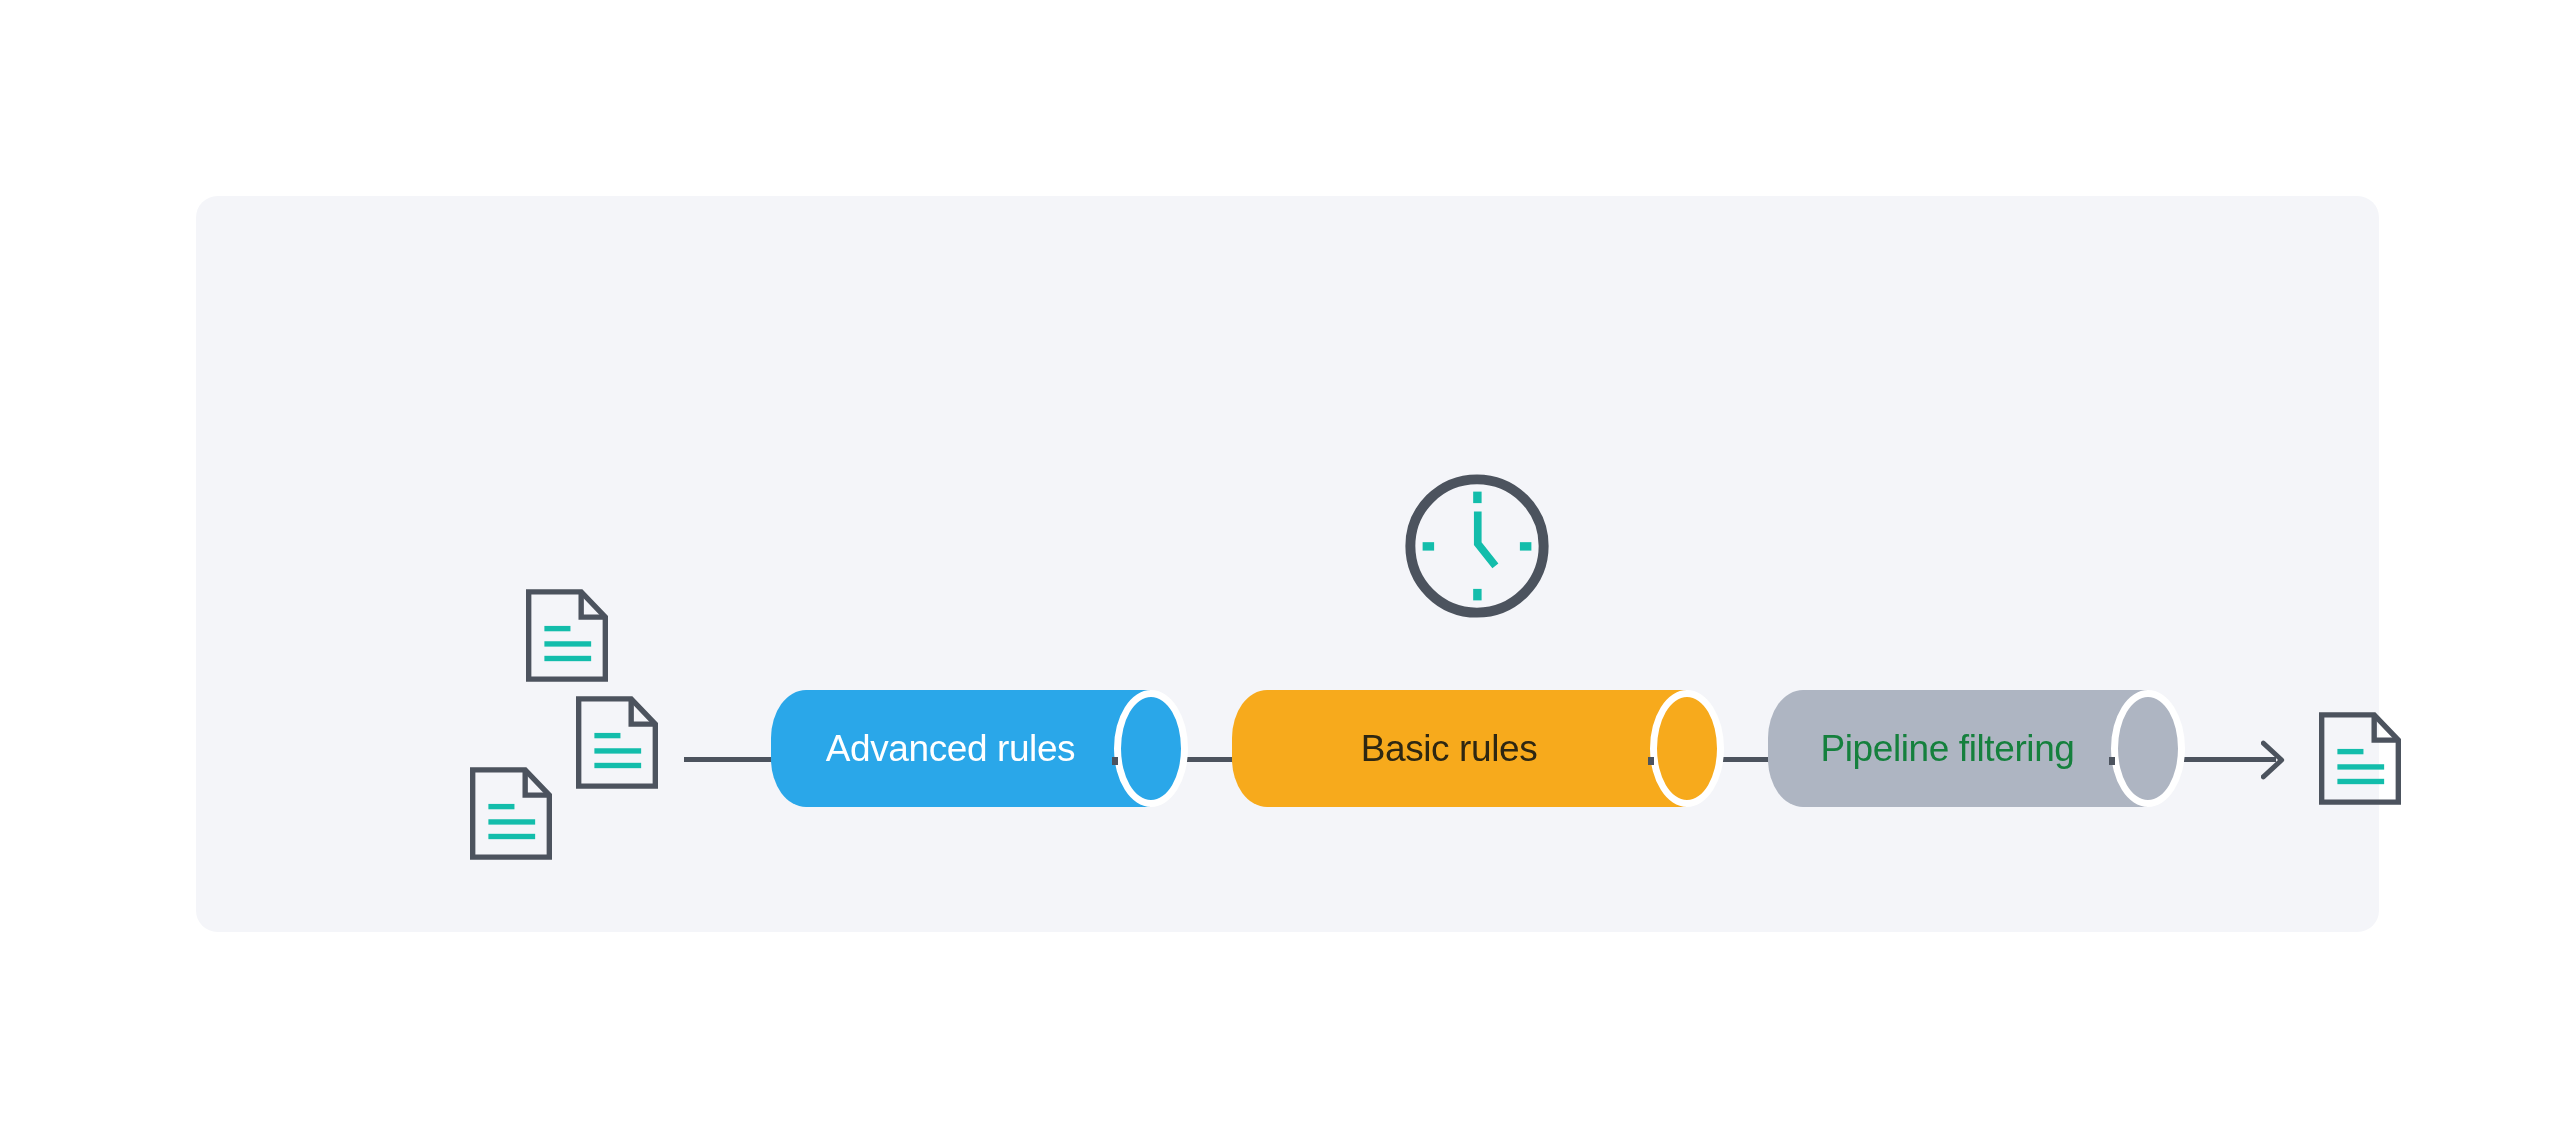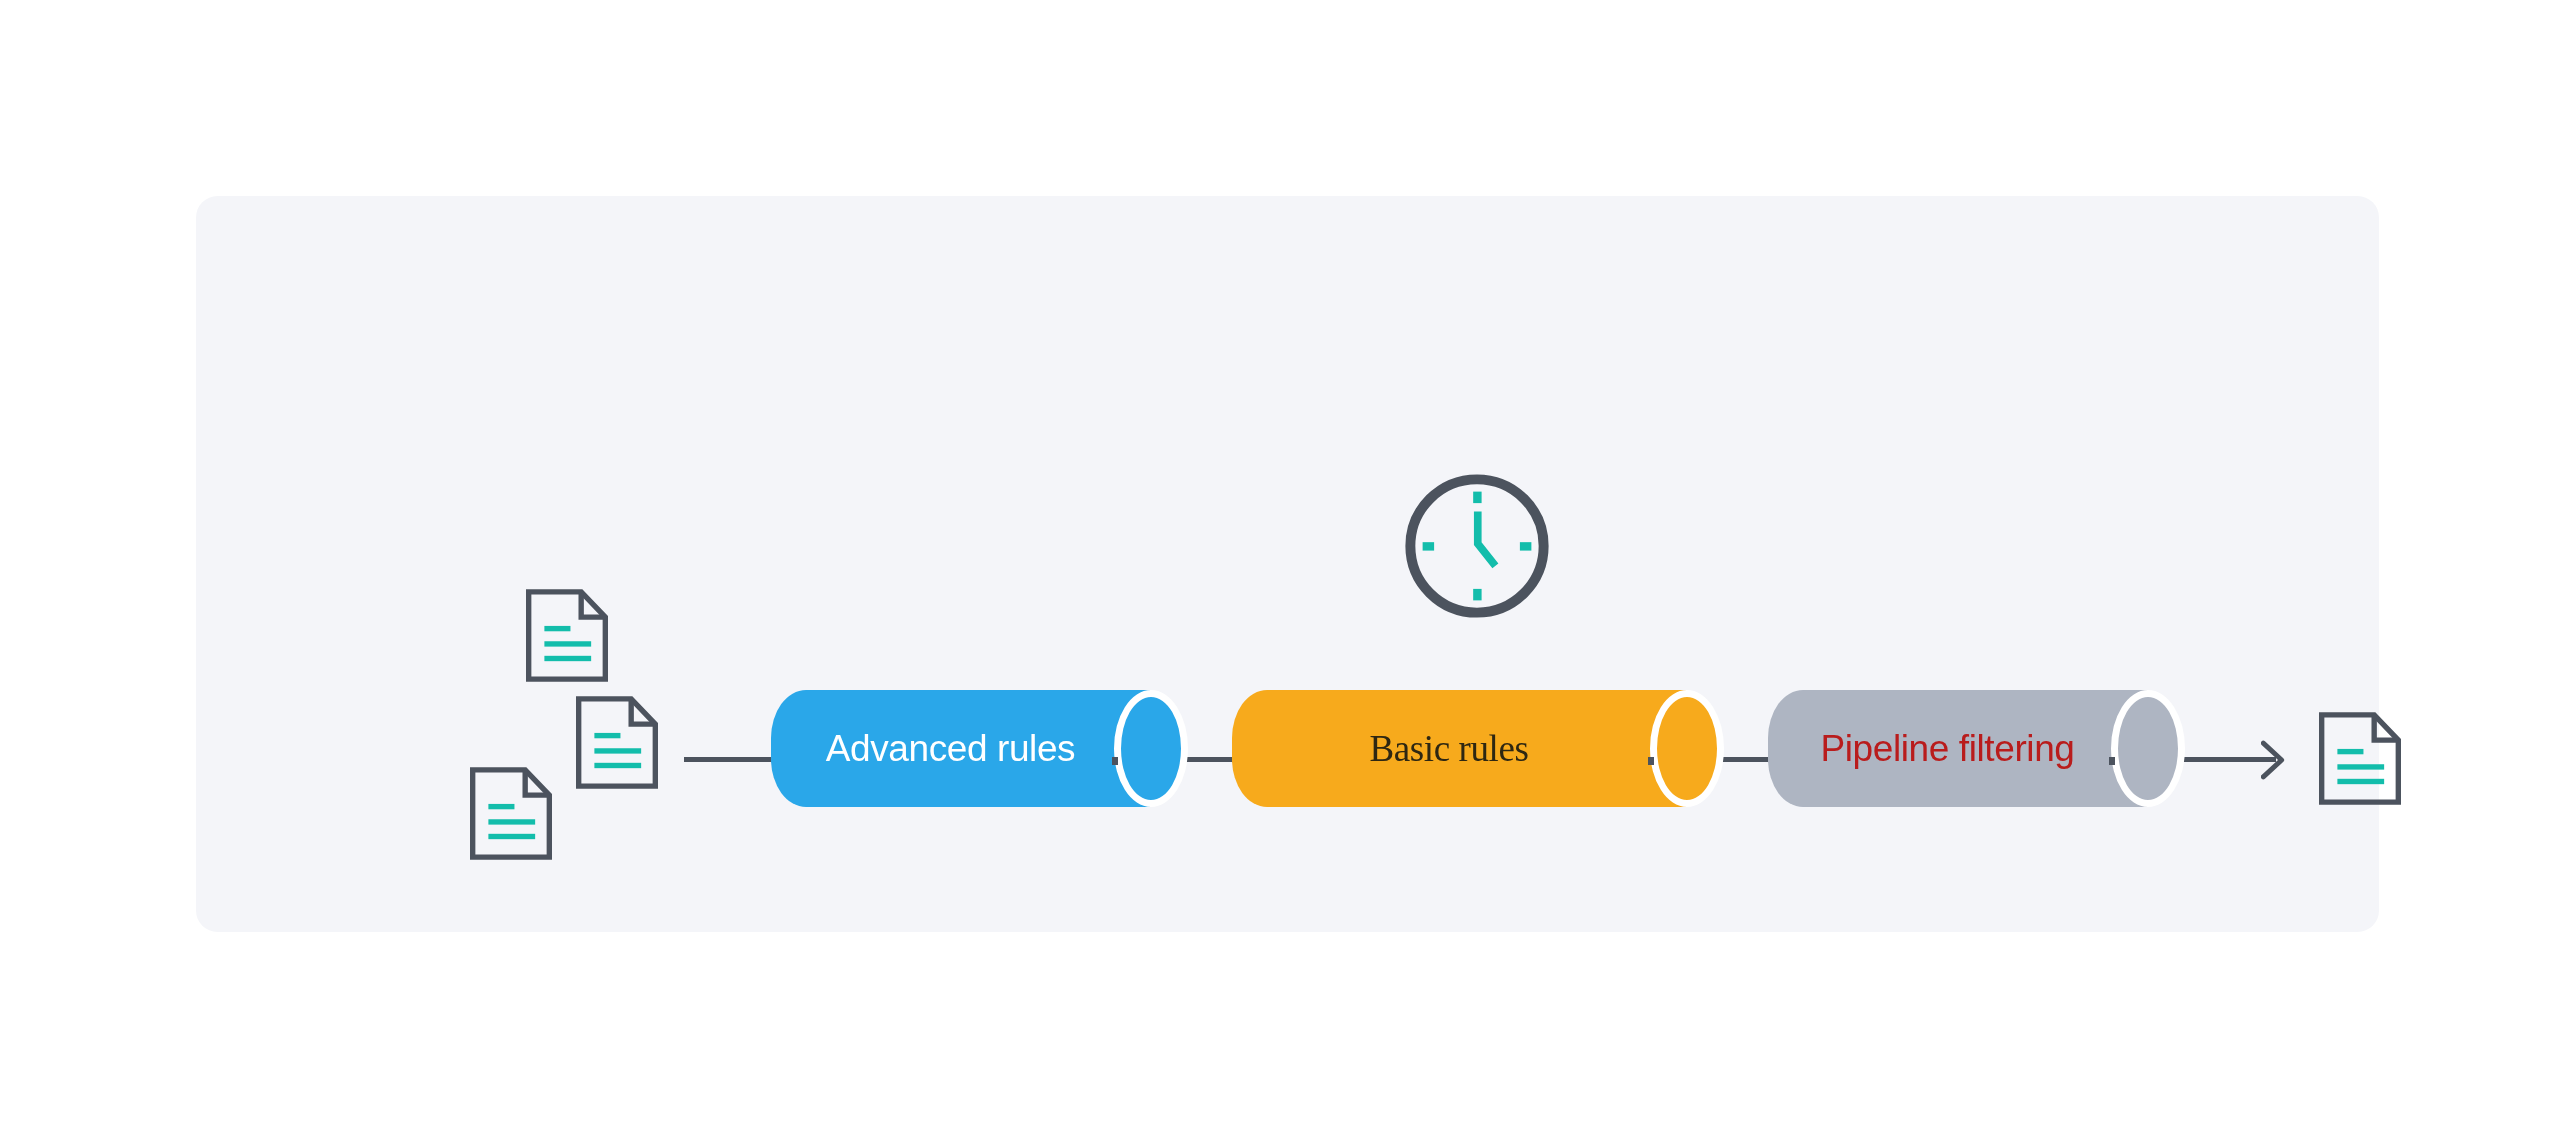--- a/index.html
+++ b/index.html
@@ -87,21 +87,21 @@
     letter-spacing: -0.4px;
     white-space: nowrap;
     z-index: 4;
   }
   #stage-1 { left: 575px;  width: 417px; }
   #stage-1 .pipe-body { width: 380px; }
   #stage-1 .pipe-cap  { left: 343px; }
   #stage-1 .notch     { left: 341px; }
   #stage-1 .stage-label { width: 343px; }
 
-  #stage-2 { left: 1036px; width: 492px; font-family: Liberation Serif, serif; }
+  #stage-2 { left: 1036px; width: 492px; }
   #stage-2 .pipe-body { width: 455px; }
   #stage-2 .pipe-cap  { left: 418px; }
   #stage-2 .notch     { left: 416px; }
   #stage-2 .stage-label { width: 418px; }
 
   #stage-3 { left: 1572px; width: 417px; }
   #stage-3 .pipe-body { width: 380px; }
   #stage-3 .pipe-cap  { left: 343px; }
   #stage-3 .notch     { left: 341px; }
   #stage-3 .stage-label { width: 343px; }
@@ -184,21 +184,21 @@
       <div class="pipe-body" style="background: rgb(247, 170, 28);"></div>
       <div class="pipe-cap" style="background: rgb(247, 170, 28);"></div>
       <div class="notch"></div>
       <div class="stage-label" style="color: rgb(46, 39, 18);">Basic rules</div>
     </div>
 
     <div class="stage" id="stage-3">
       <div class="pipe-body" style="background: rgb(174, 181, 194);"></div>
       <div class="pipe-cap" style="background: rgb(174, 181, 194);"></div>
       <div class="notch"></div>
-      <div class="stage-label" style="color: #b91c1c;">Pipeline filtering</div>
+      <div class="stage-label" style="color: #15803d;">Pipeline filtering</div>
     </div>
 
     <svg class="doc-icon" style="left:2123px; top:516px" width="82" height="93" viewBox="0 0 107 121">
         <use href="#doc-glyph"></use>
       </svg>
 
   </div>
 </div>
 
 

